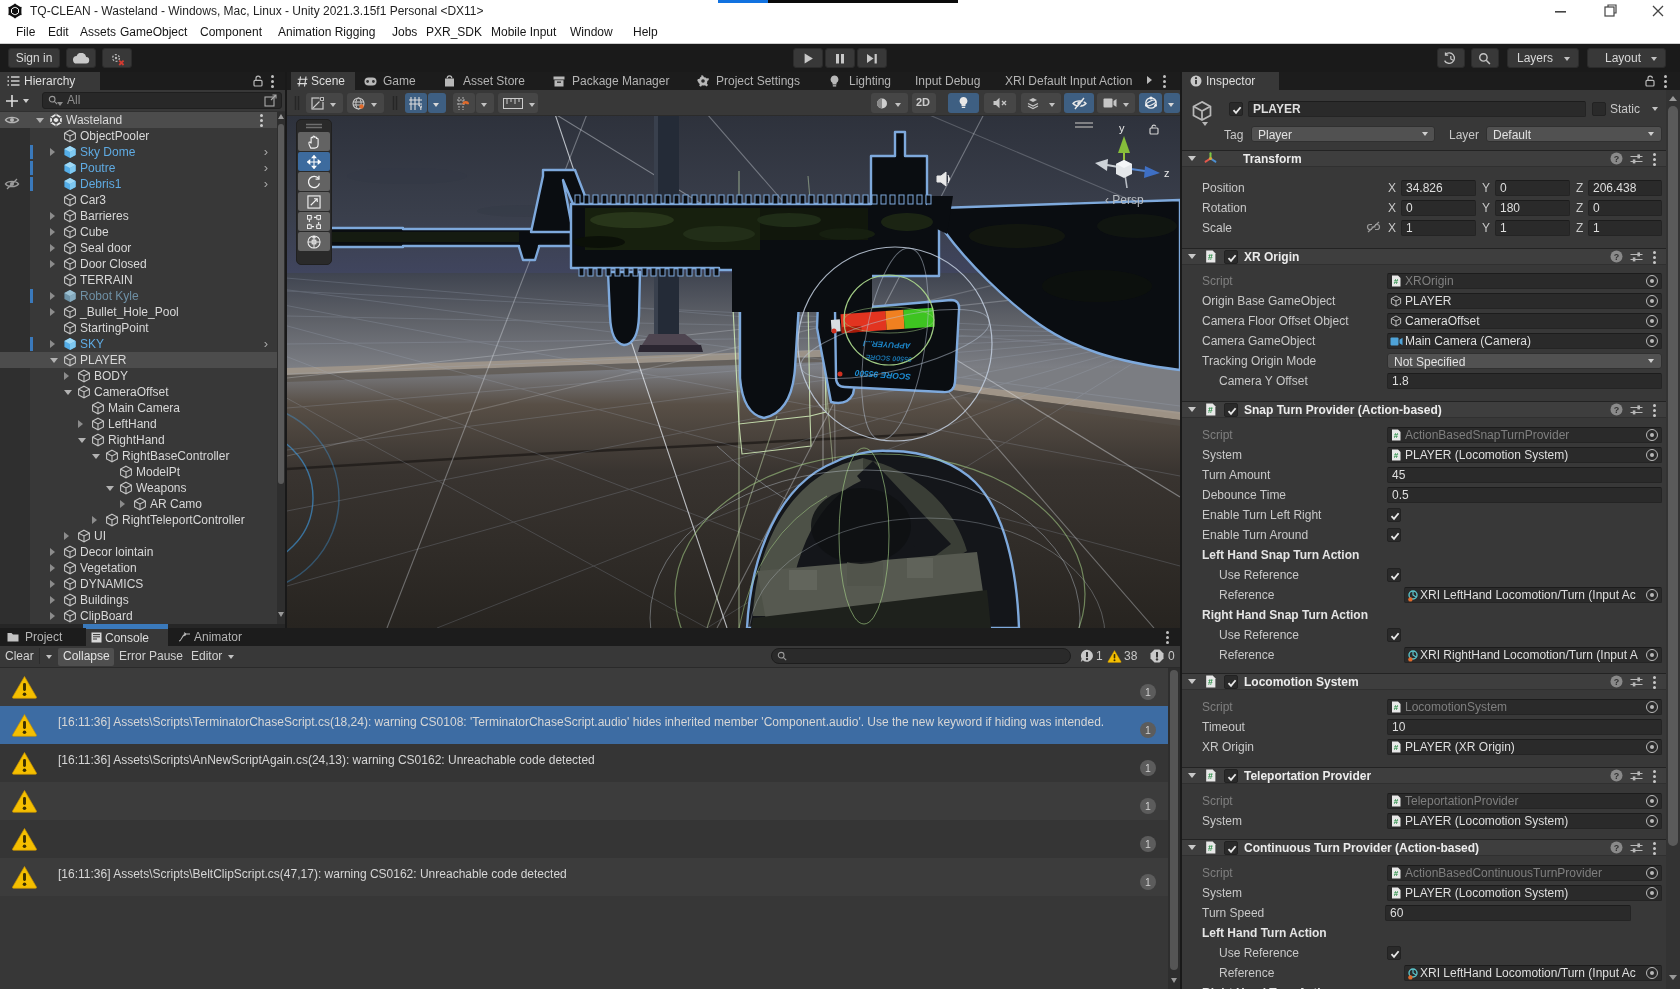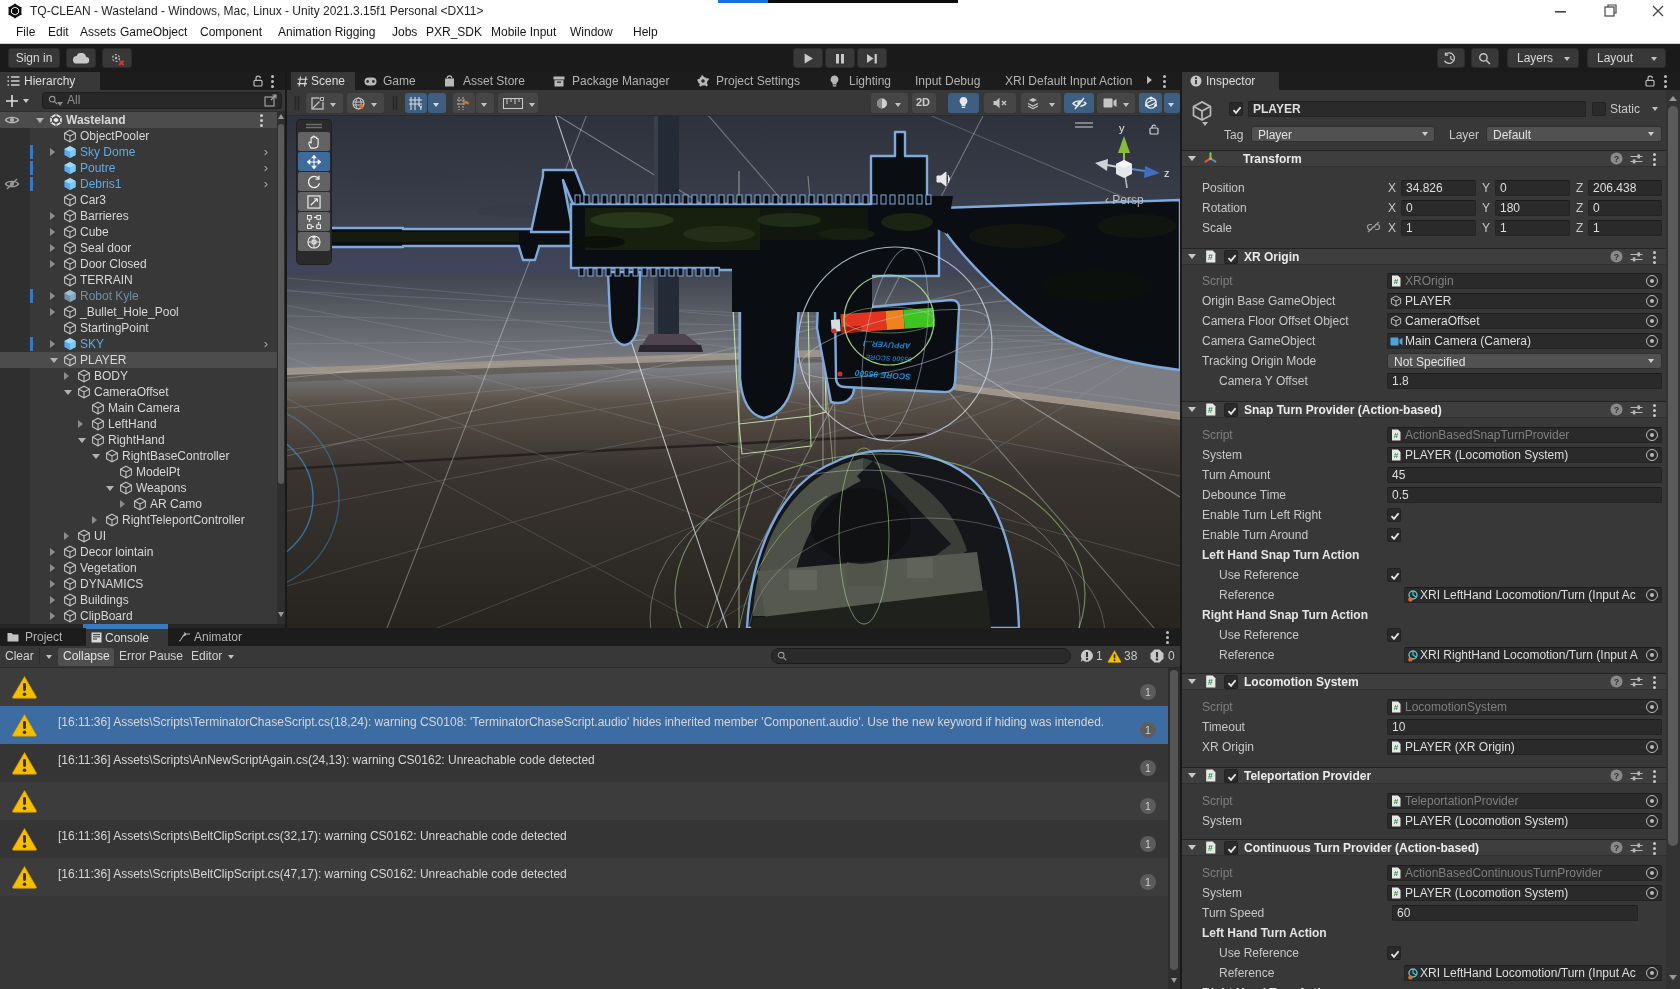--- a/index.html
+++ b/index.html
@@ -108,21 +108,21 @@
         <path d="M2.5 0.5 V3.2 H5.2" fill="none" stroke="#c6c6c6" stroke-width="1.3"></path>
         <path d="M7.8 4 V7 L10 8.2" fill="none" stroke="#c6c6c6" stroke-width="1.2"></path>
       </svg>
       <span class="tbtn" style="left:1471px;width:28px"></span>
       <svg class="abs" style="left:1478px;top:8px" width="13" height="13" viewBox="0 0 12 12">
         <circle cx="5" cy="5" r="3.4" fill="none" stroke="#c6c6c6" stroke-width="1.3"></circle>
         <path d="M7.6 7.6 L11 11" stroke="#c6c6c6" stroke-width="1.4"></path>
       </svg>
       <span class="tbtn" style="left:1507px;width:72px;text-align:left;padding-left:9px;line-height:19px">Layers</span>
       <span class="abs" style="left:1564px;top:13px;width:0;height:0;border-top:4px solid #c2c2c2;border-left:3.5px solid transparent;border-right:3.5px solid transparent"></span>
-      <span class="tbtn" style="left:1587px;width:79px;text-align:left;padding-left:9px;line-height:19px">Layout</span>
+      <span class="tbtn" style="left:1587px;width:79px;text-align:left;padding-left:17px;line-height:19px">Layout</span>
       <span class="abs" style="left:1651px;top:13px;width:0;height:0;border-top:4px solid #c2c2c2;border-left:3.5px solid transparent;border-right:3.5px solid transparent"></span>
     </div>
     <div class="abs panel" style="left:0;top:72px;width:285px;height:556px">
       <div class="tabbar abs" style="left:0;top:0;width:285px"></div>
       <div class="tab" style="left:0;width:100px">
         <span class="tl" style="left:24px">Hierarchy</span>
       </div>
       <svg class="abs" style="left:7px;top:3px" width="13" height="12" viewBox="0 0 13 12">
         <path d="M0.5 2 H2 M0.5 6 H2 M0.5 10 H2 M4 2 H12.5 M4 6 H12.5 M4 10 H12.5" stroke="#cfcfcf" stroke-width="1.3"></path>
       </svg>
@@ -155,21 +155,21 @@
     <div class="abs" style="left:0;top:112px;width:285px;height:512px;background:#383838;overflow:hidden">
       <div class="abs" style="left:0;top:0;width:30px;height:512px;background:#2f2f2f"></div>
       <div class="hrow" style="top:0px;background:#4c4c4c;width:277px">
         <span class="tri-d" style="left:36px"></span>
         <svg class="abs" style="left:49px;top:1px" width="14" height="14" viewBox="0 0 14 14">
           <path d="M7 0.6 L12.8 3.9 V10.1 L7 13.4 L1.2 10.1 V3.9 Z" fill="#e8e8e8"></path>
           <path d="M7 2.6 L11 4.9 V9.1 L7 11.4 L3 9.1 V4.9 Z" fill="#4c4c4c"></path>
           <path d="M7 4.8 L9.2 6 V8 L7 9.2 L4.8 8 V6 Z" fill="#e8e8e8"></path>
           <path d="M7 0.6 V2.6 M12.8 3.9 L11 4.9 M1.2 3.9 L3 4.9 M7 13.4 V11.4 M12.8 10.1 L11 9.1 M1.2 10.1 L3 9.1" stroke="#4c4c4c" stroke-width="1.1"></path>
         </svg>
-        <span class="hlab" style="left:66px;color:#d8d8d8;font-weight:bold;">Wasteland</span>
+        <span class="hlab" style="left:66px;color:#d8d8d8;font-weight:normal;">Wasteland</span>
         <svg class="abs" style="left:4px;top:2px" width="16" height="12" viewBox="0 0 16 12">
           <path d="M1.5 6 C4 2.6 12 2.6 14.5 6 C12 9.4 4 9.4 1.5 6 Z" fill="none" stroke="#b4b4b4" stroke-width="1.3"></path>
           <circle cx="8" cy="6" r="2" fill="#b4b4b4"></circle>
         </svg>
         <div class="dots3" style="left:260px;top:2px">
           <b style="top:0;background:#cccccc"></b>
           <b style="top:5px;background:#cccccc"></b>
           <b style="top:10px;background:#cccccc"></b>
         </div>
       </div>
@@ -527,21 +527,20 @@
           <circle cx="12" cy="18" r="1.6" fill="#3c3000"></circle>
         </svg>
         <span class="badge">1</span>
       </div>
       <div class="crow" style="top:192px;background:#353535">
         <svg class="abs" style="left:11px;top:6px" width="27" height="27" viewBox="0 0 24 24">
           <path d="M12 2.2 L22.6 20.4 Q23 21.6 21.8 21.6 H2.2 Q1 21.6 1.4 20.4 Z" fill="#f5bf00" stroke="#c79200" stroke-width="0.6"></path>
           <rect x="10.7" y="8" width="2.6" height="7" rx="1.2" fill="#3c3000"></rect>
           <circle cx="12" cy="18" r="1.6" fill="#3c3000"></circle>
         </svg>
-        <span class="abs" style="left:58px;top:9px">[16:11:36] Assets\Scripts\BeltClipScript.cs(32,17): warning CS0162: Unreachable code detected</span>
         <span class="badge">1</span>
       </div>
       <div class="crow" style="top:230px;background:#3c3c3c">
         <svg class="abs" style="left:11px;top:6px" width="27" height="27" viewBox="0 0 24 24">
           <path d="M12 2.2 L22.6 20.4 Q23 21.6 21.8 21.6 H2.2 Q1 21.6 1.4 20.4 Z" fill="#f5bf00" stroke="#c79200" stroke-width="0.6"></path>
           <rect x="10.7" y="8" width="2.6" height="7" rx="1.2" fill="#3c3000"></rect>
           <circle cx="12" cy="18" r="1.6" fill="#3c3000"></circle>
         </svg>
         <span class="abs" style="left:58px;top:9px">[16:11:36] Assets\Scripts\BeltClipScript.cs(47,17): warning CS0162: Unreachable code detected</span>
         <span class="badge">1</span>
@@ -1383,21 +1382,21 @@
         <svg class="abs" style="left:2px;top:1px" width="12" height="12" viewBox="0 0 12 12">
           <path d="M2 0.5 H8 L10.5 3 V11.5 H2 Z" fill="#e8e8e8"></path>
           <text x="6" y="9.4" font-size="8" font-weight="bold" fill="#2a8f46" text-anchor="middle" font-family="Liberation Sans">#</text>
         </svg>
         <span class="v" style="left:17px">PLAYER (Locomotion System)</span>
       </span>
       <span class="pick" style="left:464px;top:815px">
         <i></i>
       </span>
       <span class="ilab" style="left:20px;top:834px;">Turn Speed</span>
-      <span class="ifield" style="left:210px;top:833px;width:246px;color:#dfdfdf">
+      <span class="ifield" style="left:203px;top:833px;width:246px;color:#dfdfdf">
         <span class="v" style="left:4px">60</span>
       </span>
       <span class="ilab" style="left:20px;top:854px;font-weight:bold;color:#e4e4e4;">Left Hand Turn Action</span>
       <span class="ilab" style="left:37px;top:874px;">Use Reference</span>
       <span class="cb" style="left:205px;top:874px;width:14px;height:14px">
         <svg width="12" height="12" viewBox="0 0 12 12">
           <path d="M2.5 6.2 L5 8.8 L9.6 3.2" fill="none" stroke="#e8e8e8" stroke-width="1.8"></path>
         </svg>
       </span>
       <span class="ilab" style="left:37px;top:894px;">Reference</span>

